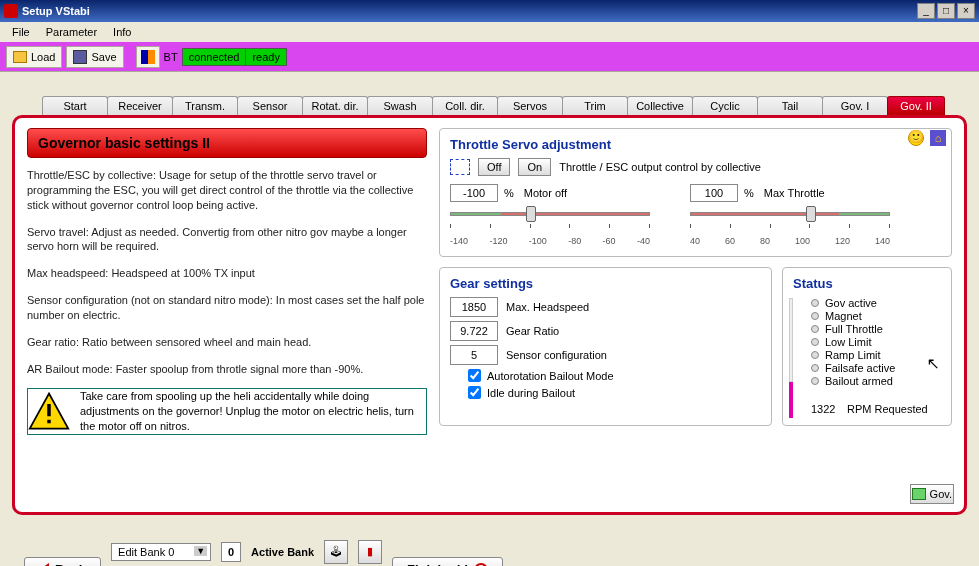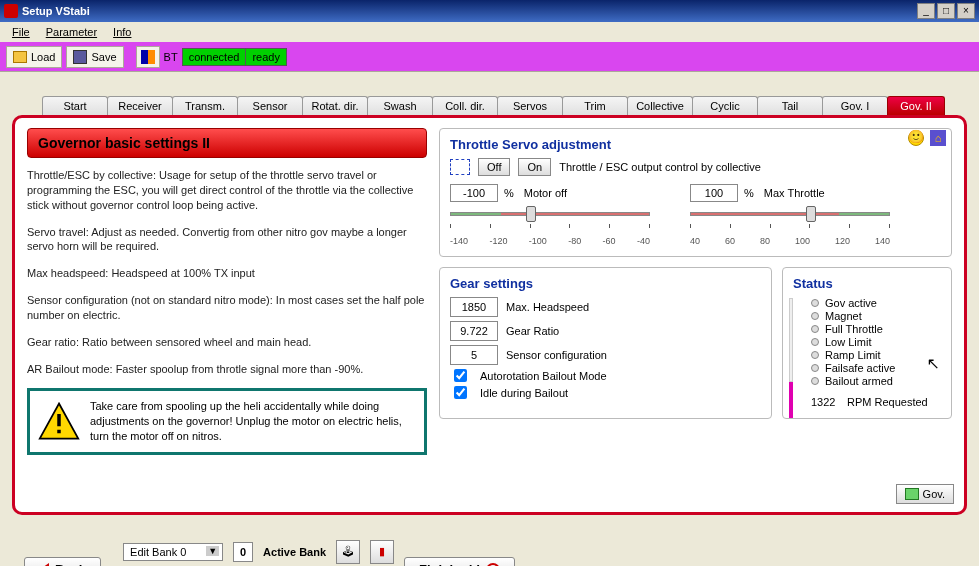--- a/index.html
+++ b/index.html
@@ -3,38 +3,38 @@
 <meta charset="utf-8">
 <style>
 * { box-sizing: border-box; margin: 0; padding: 0; }
 body { font-family: Tahoma, Arial, sans-serif; font-size: 11px; background: #ece9d8; width: 979px; height: 566px; overflow: hidden; }
 .titlebar { background: linear-gradient(to bottom, #0a246a, #3f6cc4); color: #fff; height: 22px; display: flex; align-items: center; padding: 0 4px; }
 .titlebar .ticon { width: 14px; height: 14px; background: #c00; border-radius: 2px; margin-right: 4px; }
 .titlebar .title { font-weight: bold; flex: 1; }
 .titlebar .winbtns { display: flex; gap: 2px; }
 .titlebar .winbtn { width: 18px; height: 16px; background: #d4d0c8; border: 1px solid #808080; text-align: center; line-height: 13px; font-size: 10px; color: #000; cursor: pointer; }
 .menubar { background: #ece9d8; height: 20px; display: flex; align-items: center; padding: 0 4px; font-size: 11px; }
-.menubar .mitem { padding: 2px 8px; cursor: pointer; text-decoration: underline; }
+.menubar .mitem { padding: 2px 8px; cursor: pointer; }
 .toolbar { background: #d946ef; height: 30px; display: flex; align-items: center; padding: 2px 6px; gap: 4px; border-bottom: 1px solid #aca899; }
 .toolbar .tbtn { height: 22px; padding: 0 6px; border: 1px solid #aca899; background: #f5f4ea; display: flex; align-items: center; gap: 4px; cursor: pointer; font-size: 11px; }
 .toolbar .ic-folder { width: 14px; height: 12px; background: #f5c542; border: 1px solid #aa7700; }
 .toolbar .ic-disk { width: 14px; height: 14px; background: #5a5a9e; border: 1px solid #333; }
 .toolbar .ic-bt { width: 14px; height: 14px; background: linear-gradient(to right, #00a 50%, #ff8c00 50%); }
 .btstatus { display: flex; border: 1px solid #555; height: 18px; }
 .btstatus span { background: #00d000; color: #000; padding: 0 6px; line-height: 16px; border-right:1px solid #555;}
 .btstatus span:last-child{border-right:none;}
 .content { position: relative; padding: 6px 12px 8px 12px; height: calc(100% - 72px); }
 .tabs { display: flex; margin: 18px 0 0 30px; }
 .tab { border: 1px solid #999; border-bottom: none; background: linear-gradient(#f5f5f5,#e0e0e0); padding: 3px 0; width: 66px; text-align: center; font-size: 11px; cursor: pointer; border-radius: 3px 3px 0 0; margin-right: -1px; }
 .tab.active { background: linear-gradient(#e04, #b00); color: #fff; font-weight: normal; border-color: #900; width: 58px; }
 .frame { border: 3px solid #cc0022; border-radius: 10px; background: #fff; padding: 10px 12px; height: 400px; display: flex; gap: 12px; position: relative; }
 .leftcol { width: 400px; }
 .titlebox { background: linear-gradient(to bottom, #ff4d4d, #cc0000); border: 1px solid #900; border-radius: 4px; padding: 6px 10px; font-size: 14px; font-weight: bold; color: #000; margin-bottom: 10px; }
 .desc p { margin: 6px 0 12px 0; line-height: 1.35; color: #222; }
-.warnbox { border: 3px solid #0f766e; padding: 8px; display: flex; gap: 10px; align-items: center; margin-top: 0px; }
+.warnbox { border: 1px solid #0f766e; display: flex; gap: 10px; align-items: center; margin-top: 0px; }
 .warnicon svg { width: 42px; height: 42px; }
 .warntext { flex:1; line-height: 1.35; }
 .rightcol { flex: 1; display: flex; flex-direction: column; gap: 10px; }
 .panel { border: 1px solid #bbb; border-radius: 4px; padding: 8px 10px 10px 10px; }
 .panel h3 { color: #1030a0; font-size: 13px; font-weight: bold; margin-bottom: 6px; }
 .smallbtn { border: 1px solid #888; background: linear-gradient(#fff,#ddd); padding: 2px 8px; cursor: pointer; font-size: 11px; }
 .txtin { border: 1px solid #888; width: 48px; height: 18px; text-align: center; font-size: 11px; }
 .throttle-row1 { display: flex; align-items: center; gap: 8px; margin: 4px 0 8px 0; }
 .dashed-sq { width: 20px; height: 16px; border: 1.5px dashed #2040c0; }
 .throttle-row2 { display: flex; gap: 30px; }
@@ -45,39 +45,39 @@
 .slider.rt .track { background: linear-gradient(to right, #d97070 0%, #d97070 75%, #7db97d 75%, #7db97d 100%);}
 .slider .thumb { position: absolute; top: 0; width: 10px; height: 16px; background: #ddd; border: 1px solid #666; border-radius: 2px;}
 .ticks { display: flex; justify-content: space-between; font-size: 9px; color: #555; margin-top: 8px; width: 200px; }
 .tickmarks { display:flex; justify-content: space-between; width:200px; margin-top:2px;}
 .tickmarks span{ width:1px; height:4px; background:#555; display:block;}
 .row2 { display: flex; gap: 10px; }
 .gearpanel { flex: 1; }
 .statuspanel { width: 170px; position: relative; }
 .field { display: flex; align-items: center; gap: 8px; margin: 4px 0; }
 .field input[type=text] { width: 48px; height: 20px; border: 1px solid #888; text-align: center; font-size: 11px;}
-.chk { display: flex; align-items: center; gap: 13px; margin: 4px 4px; }
+.chk { display: flex; align-items: center; gap: 6px; margin: 4px 18px; }
 .chk input { width: 13px; height: 13px; }
 .led-row { display: flex; align-items: center; gap: 6px; margin: 1px 0; font-size: 11px; }
 .led { width: 8px; height: 8px; border-radius: 50%; background: #ddd; border: 1px solid #888; }
 .statusbar { position: absolute; left: 6px; top: 30px; width: 4px; height: 120px; display:flex; flex-direction:column-reverse;}
 .statusbar .fill{ background:#e000b0; flex:0 0 30%; }
 .statusbar .empty{ background:#eee; border:1px solid #ccc; flex:1;}
 .status-inner { margin-left: 18px; }
-.govbtn { position: absolute; right: 10px; bottom: 8px; border:1px solid #888; background:linear-gradient(#fff,#ddd); padding:3px 8px; cursor:pointer; display:flex; align-items:center; gap:4px;}
+.govbtn { position: absolute; right: 10px; bottom: 8px; border:1px solid #888; background:linear-gradient(#fff,#ddd); padding:3px 1px; cursor:pointer; display:flex; align-items:center; gap:4px;}
 .govbtn .book{width:14px;height:12px;background:#6ad36a;border:1px solid #272;}
 .topicons { position: absolute; right: 18px; top: 12px; display: flex; gap: 6px; }
 .smile { width: 16px; height: 16px; border-radius: 50%; background: #ffd800; border: 1px solid #b58b00; position: relative; }
 .smile:before{content:"🙂";position:absolute;left:-1px;top:-2px;font-size:13px;}
 .home { width: 16px; height: 16px; background: #5a4fcf; cursor: pointer; display:flex; align-items:center; justify-content:center; color:#ffc000;}
 .bottom { display: flex; align-items: center; padding: 6px 12px; gap: 10px; }
 .navbtn { border: 1px solid #888; background: linear-gradient(#fff,#ddd); padding: 4px 14px; font-size: 13px; font-weight: bold; cursor: pointer; border-radius: 3px; display: flex; align-items: center; gap: 6px; margin-top: 36px; }
 .navbtn .arr-l { width:0;height:0;border-top:7px solid transparent;border-bottom:7px solid transparent;border-right:10px solid #cc0000;}
 .navbtn .chk-ic { width: 14px; height: 14px; border: 2px solid #cc0000; border-radius: 50%; display:flex;align-items:center;justify-content:center;color:#cc0000;font-weight:bold;}
-.bankselect { border: 1px solid #888; background: #fff; padding: 2px 20px 2px 6px; width: 100px; cursor: pointer; position:relative;margin-left:12px;}
+.bankselect { border: 1px solid #888; background: #fff; padding: 2px 20px 2px 6px; width: 100px; cursor: pointer; position:relative;}
 .bankselect:after{content:"▼";position:absolute;right:3px;top:2px;font-size:9px;background:#ccc;padding:0 2px;}
 .banknum { border: 1px solid #888; background: #fff; width: 20px; height: 20px; text-align: center; line-height: 18px; font-weight: bold; }
 .slogan { flex: 1; text-align: center; font-style: italic; font-weight: bold; font-size: 14px; color: #333; }
 .devicon { width: 24px; height: 24px; border: 1px solid #888; background: linear-gradient(#fff,#ddd); display: flex; align-items: center; justify-content: center; cursor: pointer; }
 .cursor-arrow { position: absolute; right: 24px; top: 236px; font-size: 16px; pointer-events:none;}
 </style>
 </head>
 <body>
 
 <div class="titlebar">
@@ -283,21 +283,21 @@
               </div>
               <div class="led-row">
                 <div class="led"></div>
                 <span>Failsafe active</span>
               </div>
               <div class="led-row">
                 <div class="led"></div>
                 <span>Bailout armed</span>
               </div>
             </div>
-          <div class="status-inner" style="margin-top:9px;"><span style="display:inline-block;width:36px;">1322</span><span>RPM Requested</span></div>
+          <div class="status-inner" style="margin-top:16px;"><span style="display:inline-block;width:36px;">1322</span><span>RPM Requested</span></div>
         </div>
       </div>
       <div class="govbtn">
           <span class="book"></span>
           <span>Gov.</span>
         </div>
     </div>
     <div class="cursor-arrow">↖</div>
   </div>
 

